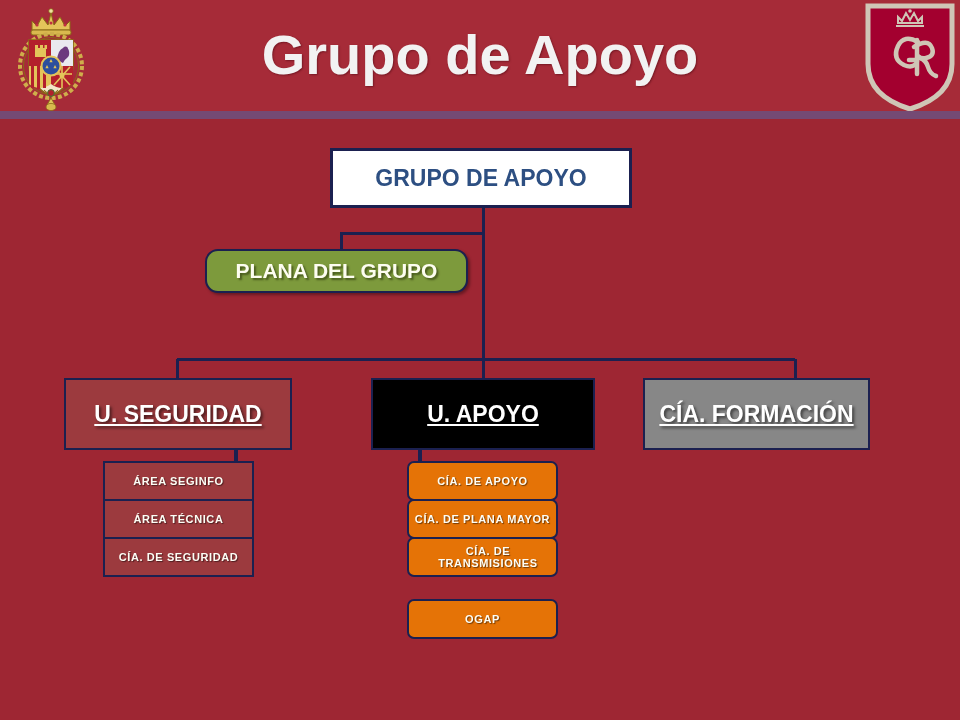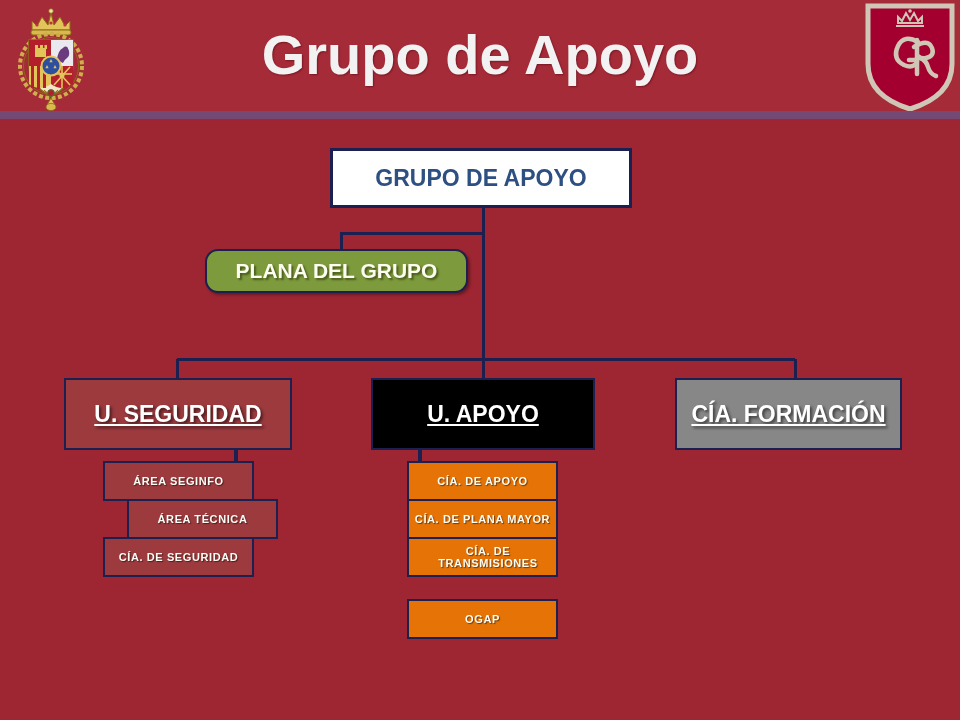--- a/index.html
+++ b/index.html
@@ -105,40 +105,40 @@
   .unit { height: 72px; top: 378px; }
   .unit .label {
     font-size: 23px;
     font-weight: bold;
     color: #ffffff;
     text-shadow: 2px 2px 3px rgba(0,0,0,.55);
     text-decoration: underline;
   }
   #node-seguridad { left: 64px;  width: 228px; background: #9c3a3e; }
   #node-apoyo     { left: 371px; width: 224px; background: #000000; }
-  #node-formacion { left: 675px; width: 227px; background: #878787; }
+  #node-formacion { left: 643px; width: 227px; background: #878787; }
 
   
   .sub {
     height: 40px;
     box-sizing: border-box;
     border: 2px solid #1b2050;
   }
   .sub .label {
     font-size: 11px;
     font-weight: bold;
     color: #fdfdf5;
     letter-spacing: .6px;
     text-shadow: 1px 1px 1px rgba(0,0,0,.5);
   }
   .sub-sec { left: 103px; width: 151px; background: #9c3a3e; }
-  .sub-apo { left: 407px; width: 151px; background: #e57306; }
+  .sub-apo { left: 407px; width: 151px; background: #e57306; border-radius: 7px; }
 
   #sub-seginfo   { top: 461px; }
-  #sub-tecnica   { top: 499px; margin-left: 24px; }
+  #sub-tecnica   { top: 499px; }
   #sub-ciaseg    { top: 537px; }
   #sub-ciaapoyo  { top: 461px; }
   #sub-planamay  { top: 499px; }
   #sub-transmi   { top: 537px; padding-left: 11px; }
   #sub-ogap      { top: 567px; margin-top: 32px; }
 </style>
 </head>
 <body>
 
 <div id="header-band"></div>

